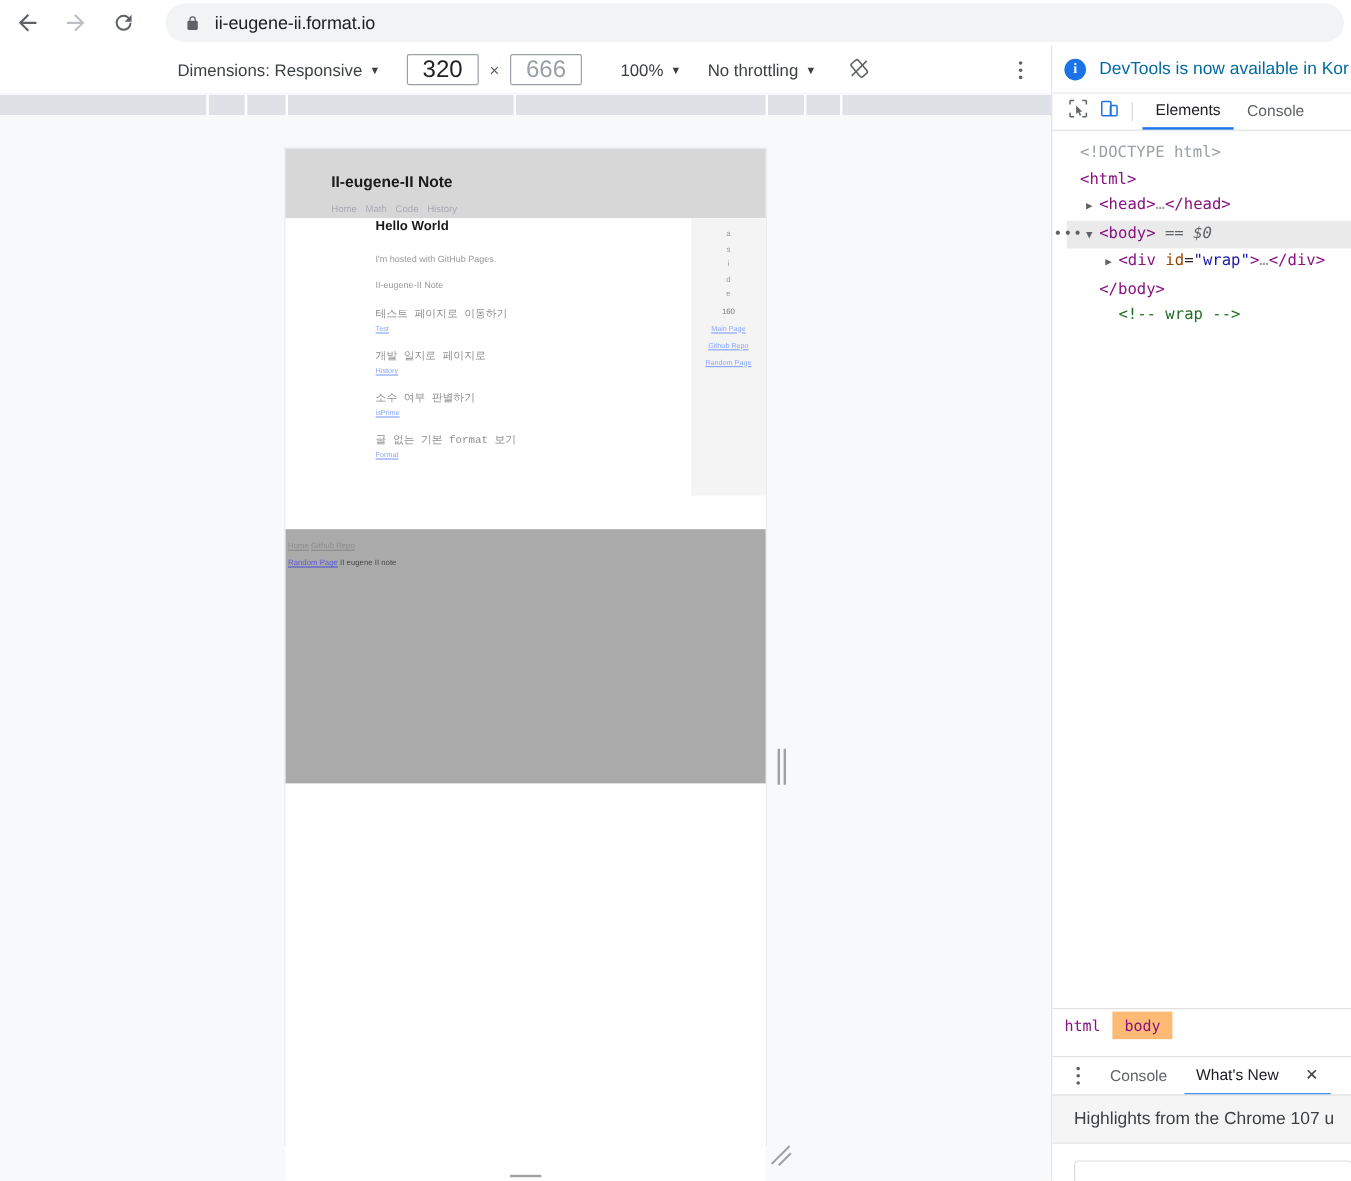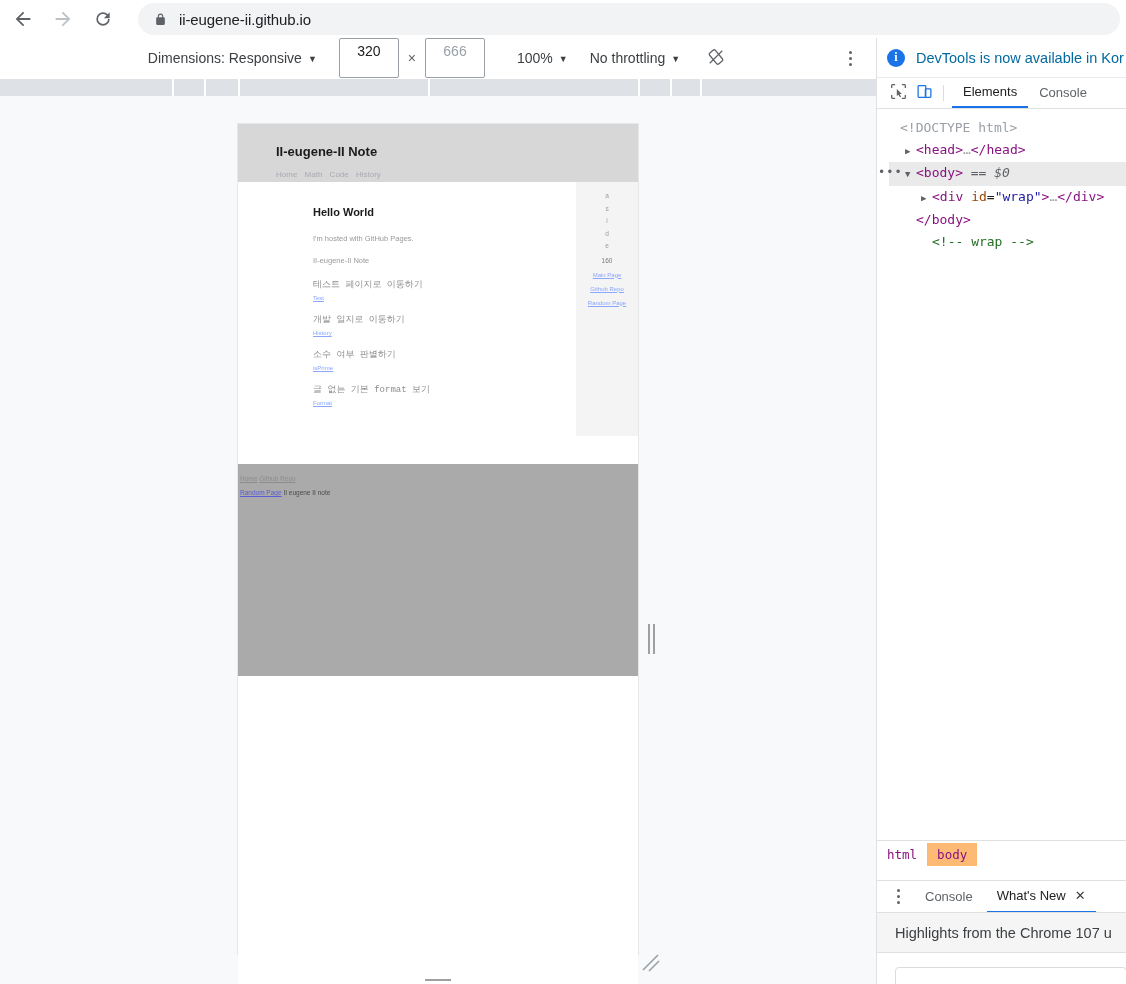--- a/index.html
+++ b/index.html
@@ -41,23 +41,23 @@
   .device-toolbar {
     position: absolute; left: 0; top: 38px; width: 876px; height: 40px;
     background: #ffffff;
     display: flex; align-items: center; justify-content: center;
     font-size: 14px; color: #3c4043;
   }
   .dt-inner { display: flex; align-items: center; gap: 0; }
   .dim-select { display: flex; align-items: center; cursor: default; white-space: nowrap; }
   .caret { margin-left: 6px; font-size: 9px; line-height: 1; position: relative; top: 1px; }
   .num-input {
-    width: 60px; height: 40px; margin-left: 22px;
+    width: 60px; height: 26px; margin-left: 22px;
     border: 1px solid #9aa0a6; background: #fff; border-radius: 2px;
-    font-size: 14px; color: #202124; text-align: center; line-height: 24px;
+    font-size: 20px; color: #202124; text-align: center; line-height: 24px;
     font-family: "Liberation Sans", sans-serif;
     padding: 0;
   }
   .num-input.ph { color: #9aa0a6; margin-left: 0; }
   .times { margin: 0 9px; font-size: 14px; color: #5f6368; }
   .zoom-select { margin-left: 32px; display:flex; align-items:center; white-space: nowrap;}
   .throttle-select { margin-left: 22px; display:flex; align-items:center; white-space: nowrap;}
   .rotate-btn { margin-left: 24px; width: 24px; height: 24px; display:flex; align-items:center; justify-content:center;}
   .kebab { position: absolute; right: 14px; top: 8px; width: 24px; height: 24px; display:flex; flex-direction:column; align-items:center; justify-content:center; gap:3px;}
   .kebab i { display:block; width:3px; height:3px; border-radius:50%; background:#5f6368; }
@@ -86,21 +86,21 @@
   .pg-header {
     background: #d7d7d7;
     padding: 20px 38px 14px 38px;
     height: 58px;
   }
   .pg-title { font-size: 13px; font-weight: bold; color: #1b1b1b; margin: 0 0 11px 0; }
   .pg-nav { font-size: 8px; }
   .pg-nav a { color: #a9a9b3; text-decoration: none; margin-right: 5px; }
 
   .pg-body { display: flex; background: #ffffff; min-height: 230px; }
-  .pg-main { flex: 1; padding: 24px 0 18px 75px; }
+  .pg-main { flex: 1; padding: 1px 0 18px 75px; }
   .pg-main h2 { font-size: 11px; font-weight: bold; color: #1b1b1b; margin: 0 0 16px 0; }
   .pg-p { font-size: 7.5px; color: #9a9a9a; margin: 0 0 13px 0; }
   .pg-h3 { font-size: 9px; color: #8e8e8e; margin: 0 0 4px 0; font-family: Liberation Mono, monospace; }
   .pg-link { font-size: 6px; color: #8aa6ff; text-decoration: underline; margin: 0 0 12px 0; display:block;}
   .pg-aside {
     width: 62px; background: #f4f4f4; padding: 8px 0 10px 0;
     text-align: center;
   }
   .pg-aside .ch { font-size: 6.5px; color: #9a9a9a; line-height: 12.5px; }
   .pg-aside .num { font-size: 6.5px; color: #7a7a7a; line-height: 14px; margin-top: 1px; }
@@ -191,21 +191,21 @@
   .crumb { padding: 4px 10px; color: #881280; }
   .crumb.active { background: #fdba74; }
 
   .dt-drawer-tabs {
     position: absolute; left: 0; bottom: 72px; width: 250px; height: 32px;
     border-top: 1px solid #e0e0e0; display: flex; align-items: center;
   }
   .drawer-kebab { width: 26px; display:flex; flex-direction:column; align-items:center; gap:3px; margin-left:8px;}
   .drawer-kebab i { width:3px; height:3px; border-radius:50%; background:#5f6368; display:block;}
   .dr-tab { font-size: 13px; color: #5f6368; padding: 7px 10px 8px 10px; white-space: nowrap; margin-left:4px;}
-  .dr-tab.active { color: #202124; border-bottom: 2px solid #1a73e8; display:flex; align-items:center; gap:9px;}
+  .dr-tab.active { color: #202124; border-bottom: 2px solid #1a73e8; display:flex; align-items:center; gap:22px;}
   .dr-close { font-size: 13px; color: #3c4043; }
 
   .dt-drawer-body {
     position: absolute; left: 0; bottom: 32px; width: 250px; height: 40px;
     background: #f5f5f5; border-top: 1px solid #e0e0e0;
     display: flex; align-items: center; padding-left: 18px;
   }
   .dt-drawer-body span { font-size: 14.5px; color: #3c4043; white-space: nowrap; }
   .dt-drawer-rest {
     position: absolute; left: 0; bottom: 0; width: 250px; height: 32px;
@@ -243,21 +243,21 @@
           </svg>
       </span>
     </div>
 
     <div class="urlbar">
       <span class="lock-ico">
         <svg width="13" height="15" viewBox="0 0 24 24">
             <path d="M18 8h-1V6a5 5 0 10-10 0v2H6a2 2 0 00-2 2v10a2 2 0 002 2h12a2 2 0 002-2V10a2 2 0 00-2-2zM9 6a3 3 0 016 0v2H9V6z" fill="#5f6368"></path>
           </svg>
       </span>
-      <span class="url-text">ii-eugene-ii.github.io</span>
+      <span class="url-text">ii-eugene-ii.format.io</span>
     </div>
   </div>
 
   <div class="device-toolbar">
     <div class="dt-inner">
       <div class="dim-select">
         <span>Dimensions: Responsive</span>
         <span class="caret">▼</span>
       </div>
 
@@ -320,21 +320,21 @@
 
       <div class="pg-body">
         <div class="pg-main">
           <h2>Hello World</h2>
           <p class="pg-p">I'm hosted with GitHub Pages.</p>
           <p class="pg-p">II-eugene-II Note</p>
 
           <div class="pg-h3">테스트 페이지로 이동하기</div>
           <a class="pg-link">Test</a>
 
-          <div class="pg-h3">개발 일지로 이동하기</div>
+          <div class="pg-h3">개발 일지로 페이지로</div>
           <a class="pg-link">History</a>
 
           <div class="pg-h3">소수 여부 판별하기</div>
           <a class="pg-link">isPrime</a>
 
           <div class="pg-h3">글 없는 기본 format 보기</div>
           <a class="pg-link">Format</a>
         </div>
 
         <div class="pg-aside">
@@ -408,20 +408,21 @@
           </svg>
         </span>
       </div>
       <div class="tb-sep"></div>
       <div class="dt-tab active">Elements</div>
       <div class="dt-tab">Console</div>
     </div>
 
     <div class="dom-tree" id="dom-tree">
         <div class="dom-line" style="padding-left: 0px;"><span class="tri none"></span><span class="doctype">&lt;!DOCTYPE html&gt;</span></div>
+        <div class="dom-line" style="padding-left: 0px;"><span class="tri none"></span><span class="tg">&lt;html&gt;</span></div>
         <div class="dom-line" style="padding-left: 16px;"><span class="tri closed"></span><span class="tg">&lt;head&gt;</span><span class="doctype">…</span><span class="tg">&lt;/head&gt;</span></div>
         <div class="dom-line sel" style="padding-left: 16px;"><span class="ellipsis-dots">•••</span><span class="tri open"></span><span class="tg">&lt;body&gt;</span> <span class="dollar">== $0</span></div>
         <div class="dom-line" style="padding-left: 32px;"><span class="tri closed"></span><span class="tg">&lt;div</span> <span class="attr">id</span>=<span class="val">"wrap"</span><span class="tg">&gt;</span><span class="doctype">…</span><span class="tg">&lt;/div&gt;</span></div>
         <div class="dom-line" style="padding-left: 16px;"><span class="tri none"></span><span class="tg">&lt;/body&gt;</span></div>
         <div class="dom-line" style="padding-left: 32px;"><span class="tri none"></span><span class="cmt">&lt;!-- wrap --&gt;</span></div>
       </div>
 
     <div class="dt-breadcrumb">
       <div class="crumb">html</div>
       <div class="crumb active">body</div>

